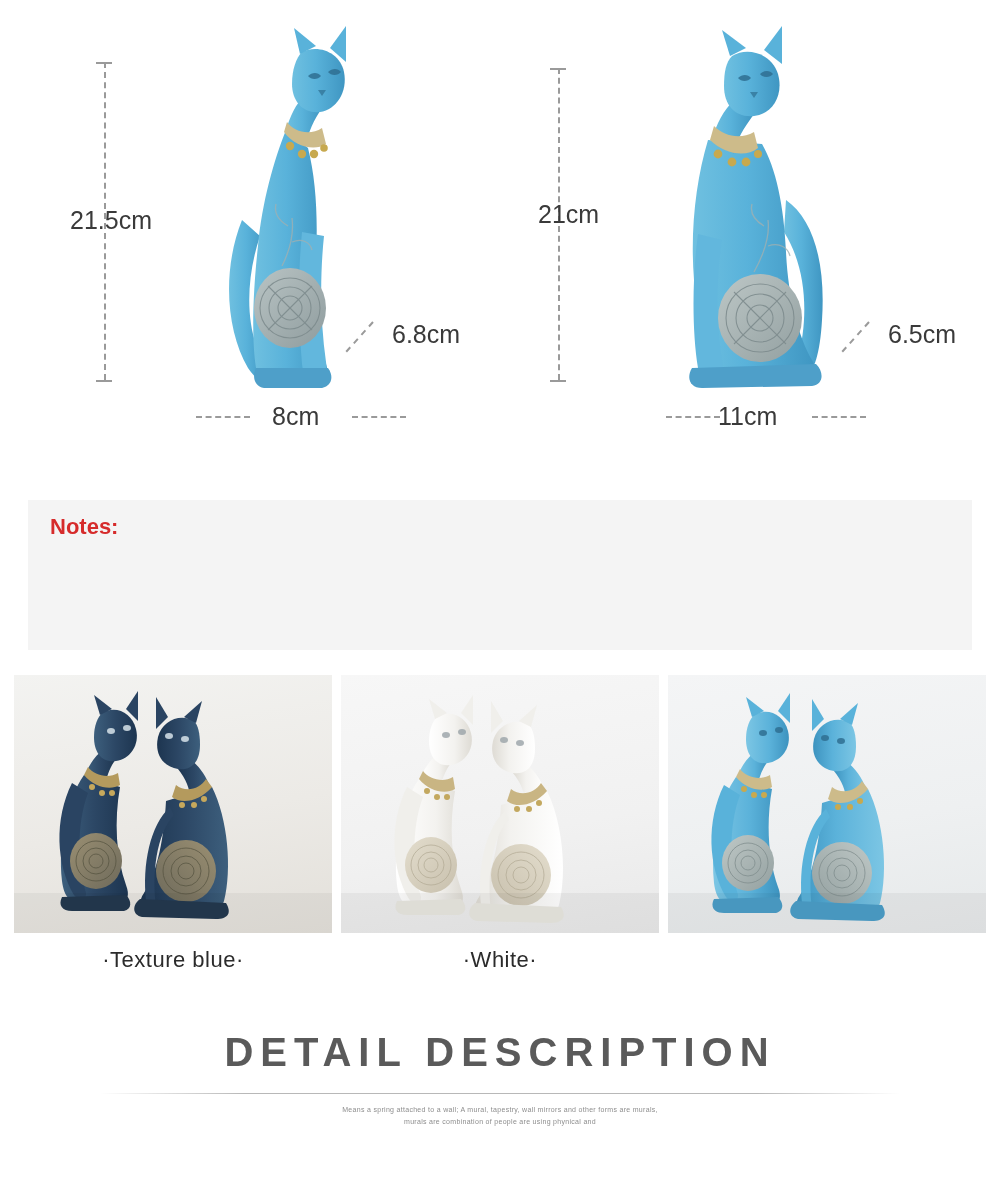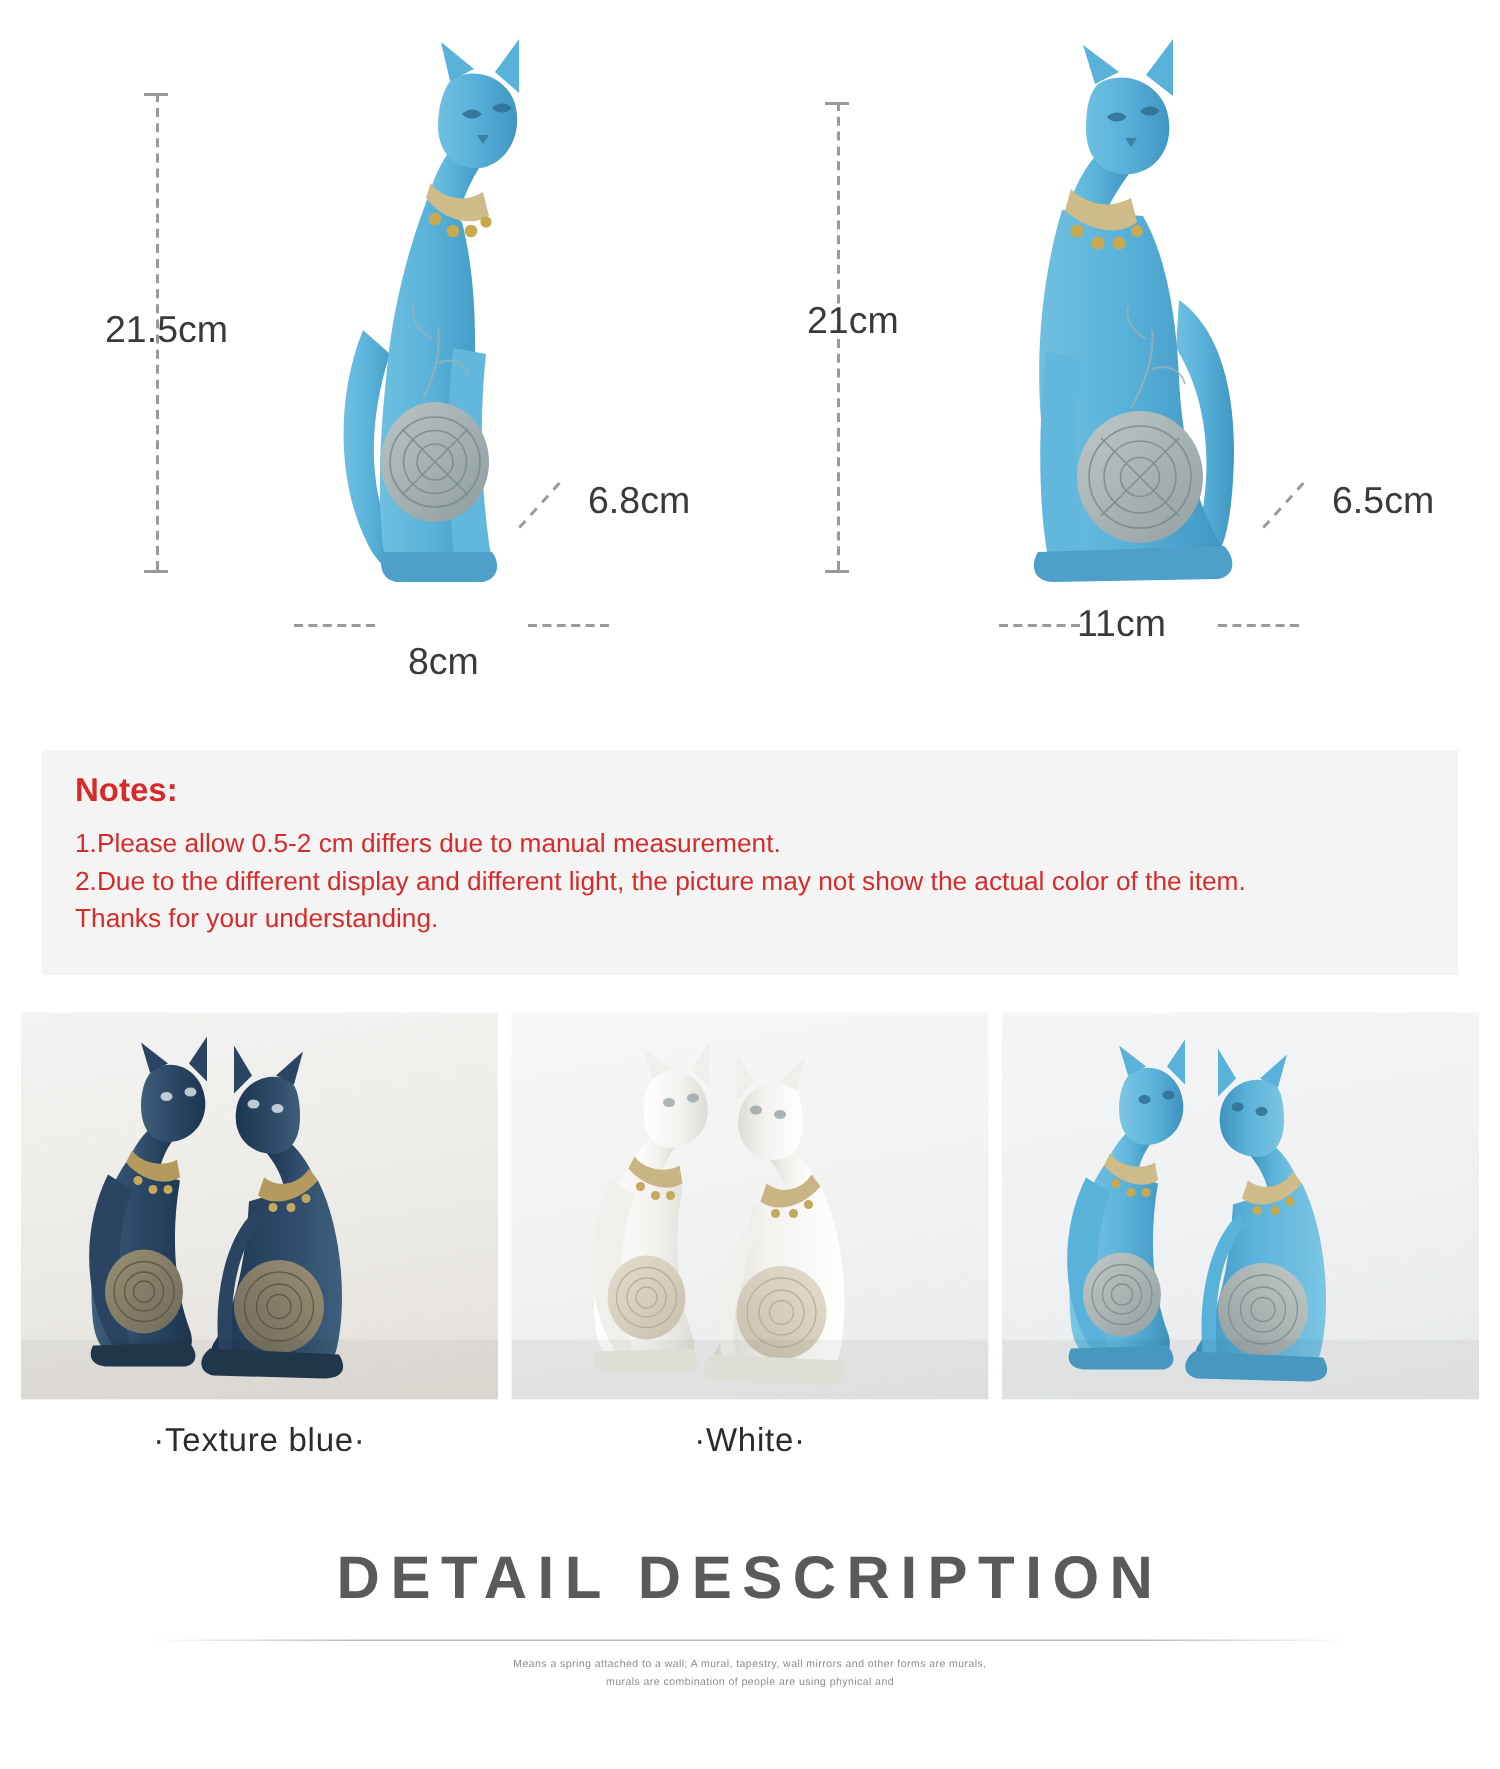--- a/index.html
+++ b/index.html
@@ -226,21 +226,21 @@
         <path d="M118 56 C122 52 128 52 131 56 C128 60 121 60 118 56 Z"></path>
         <path d="M138 52 C142 48 148 48 151 52 C148 56 141 56 138 52 Z"></path>
       </g>
       <path d="M128 70 L136 70 L132 76 Z" fill="#2f6f92" opacity="0.7"></path>
     </svg>
 
     <div class="diag-dash" style="left:372px; top:322px; height:40px;"></div>
     <div class="dim-label" style="left:392px; top:320px;">6.8cm</div>
 
     <div class="h-dash" style="left:196px; top:416px; width:54px;"></div>
-    <div class="dim-label" style="left:272px; top:402px;margin-top:25px;">8cm</div>
+    <div class="dim-label" style="left:272px; top:402px;">8cm</div>
     <div class="h-dash" style="left:352px; top:416px; width:54px;"></div>
   </div>
 
   <div class="dim-block right">
 
     <div class="v-dash" style="left:42px; top:68px; height:312px;"></div>
     <div class="v-cap" style="left:34px; top:68px;"></div>
     <div class="v-cap" style="left:34px; top:380px;"></div>
     <div class="dim-label" style="left:24px; top:200px; transform:translateX(-2px);">21cm</div>
 
@@ -303,25 +303,20 @@
     <div class="dim-label" style="left:372px; top:320px;">6.5cm</div>
 
     <div class="h-dash" style="left:150px; top:416px; width:54px;"></div>
     <div class="dim-label" style="left:202px; top:402px;">11cm</div>
     <div class="h-dash" style="left:296px; top:416px; width:54px;"></div>
   </div>
 </div>
 
 <div class="notes-box">
   <div class="notes-title">Notes:</div>
-  <div class="notes-lines">
-    <div>1.Please allow 0.5-2 cm differs due to manual measurement.</div>
-    <div>2.Due to the different display and different light, the picture may not show the actual color of the item.</div>
-    <div>Thanks for your understanding.</div>
-  </div>
 </div>
 
 <div class="gallery">
 
   <div class="variant">
     <div class="variant-img bg-tblue">
       <div class="shelf"></div>
       <svg width="318" height="258" viewBox="0 0 318 258">
         <defs>
           <linearGradient id="tb1" x1="0" y1="0" x2="1" y2="0">

